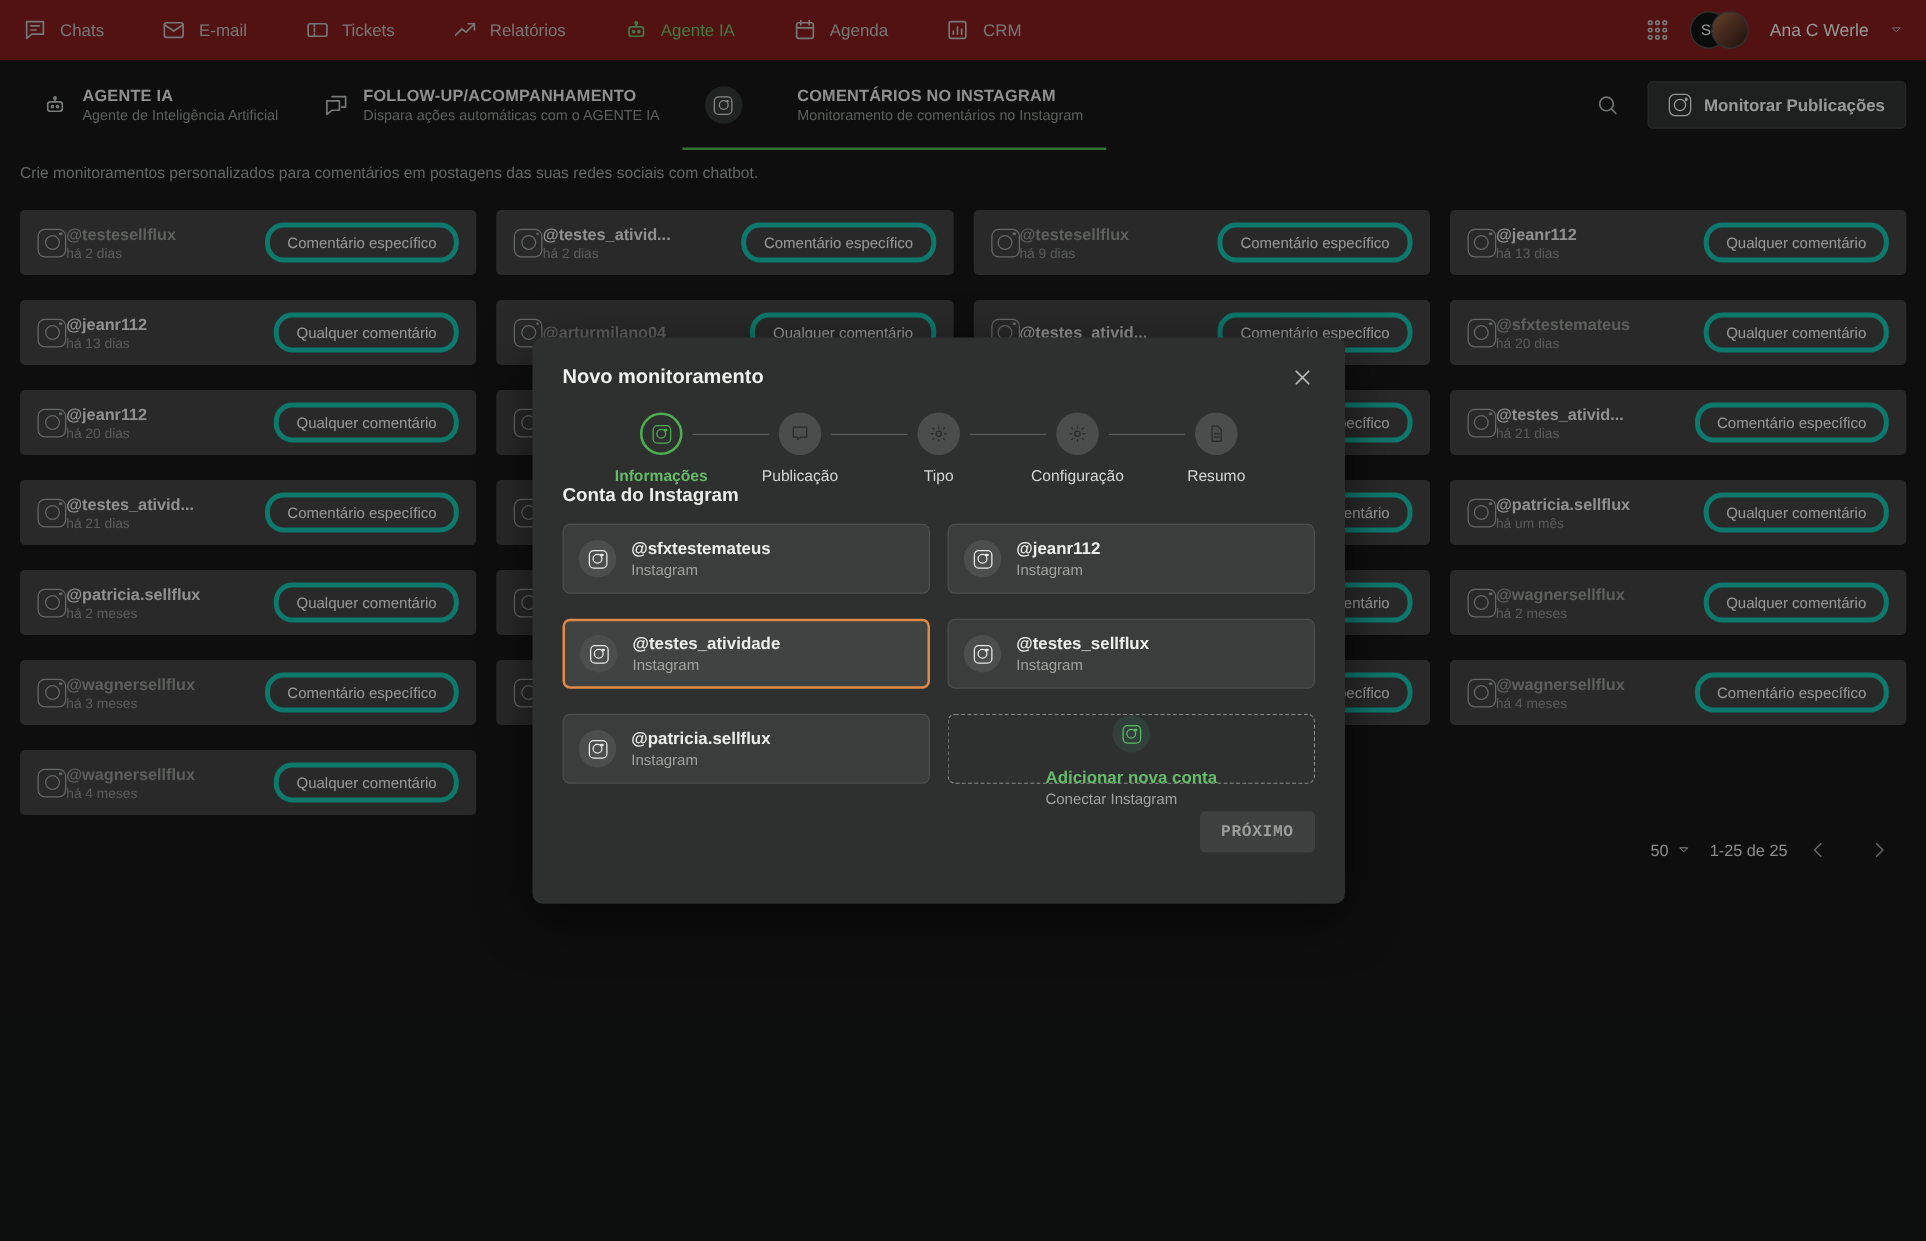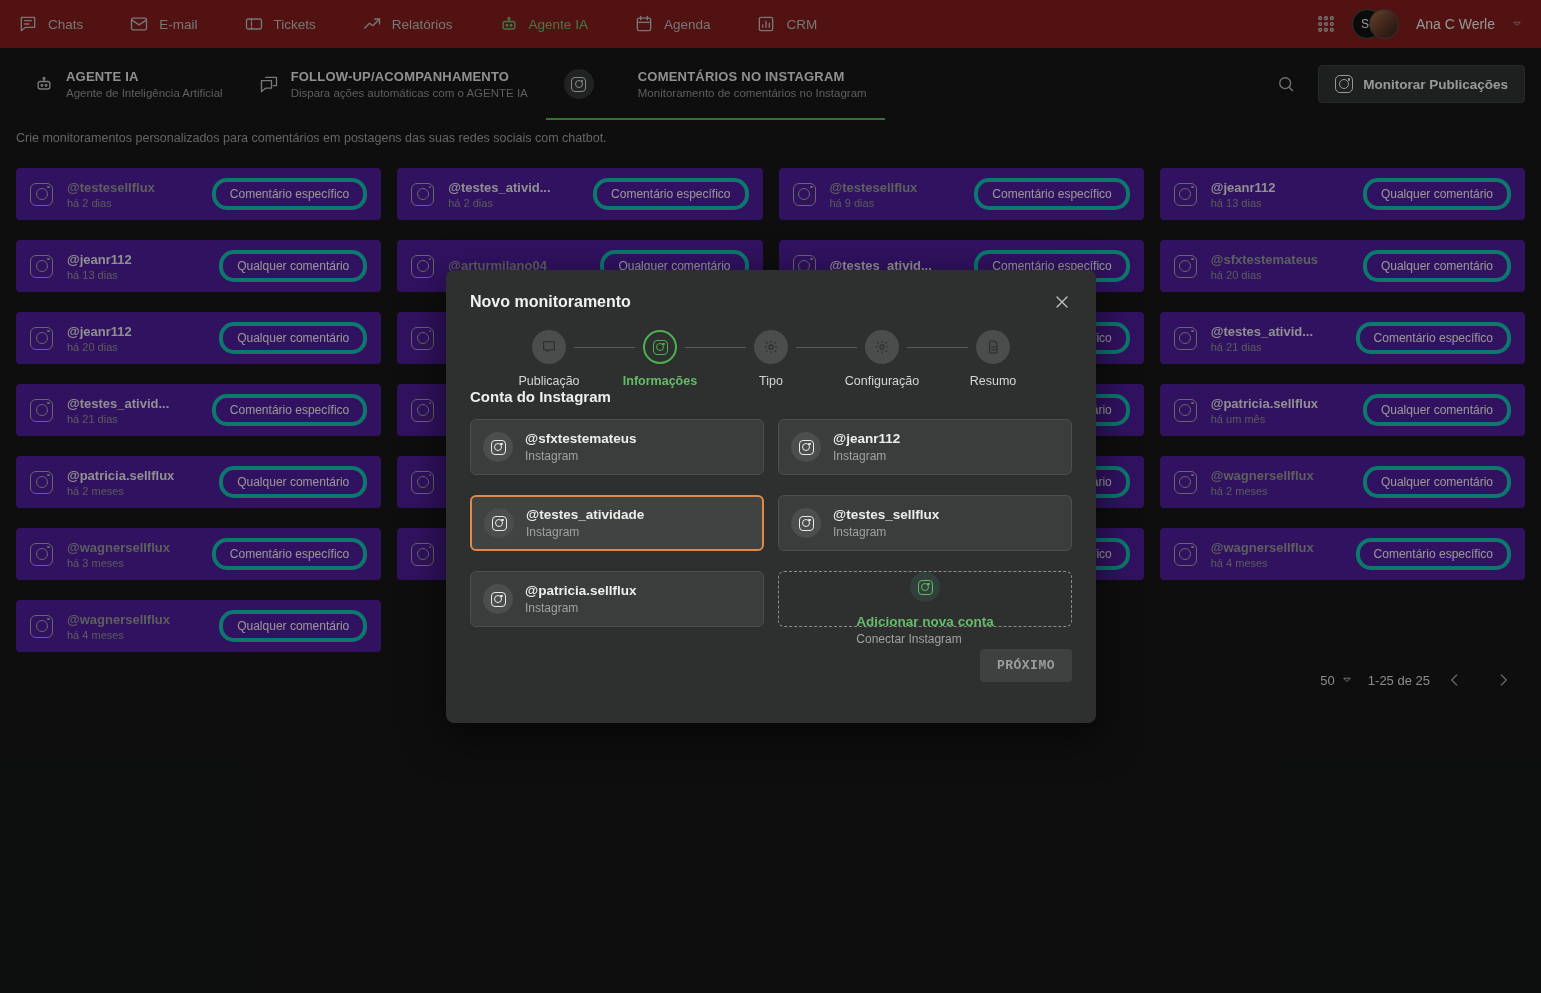--- a/index.html
+++ b/index.html
@@ -42,37 +42,37 @@
   .tab-title { font-size:13px; font-weight:bold; color:#dcdedc; letter-spacing:.2px; }
   .tab-sub { font-size:11.5px; color:#8f928f; margin-top:3px; }
   .tab-ig-circle { width:30px; height:30px; border-radius:50%; background:#333635; display:flex; align-items:center; justify-content:center; color:#cfd1cf; }
   .tabs-right { margin-left:auto; display:flex; align-items:center; gap:22px; }
   .search-btn { color:#aeb1af; cursor:pointer; display:flex; }
   .monitor-pub-btn { display:flex; align-items:center; gap:10px; background:#2e3130; border:1px solid #3e413f; border-radius:4px; padding:9px 16px; color:#e8eae8; font-size:13.5px; font-weight:600; cursor:pointer; }
 
   
   .desc { position:absolute; top:131px; left:16px; font-size:12.5px; color:#9a9d9b; z-index:1; }
   .monitors { position:absolute; top:168px; left:16px; width:1509px; display:grid; grid-template-columns:repeat(4,1fr); column-gap:16px; row-gap:20px; grid-auto-rows:52px; z-index:1; }
-  .monitor-card { background:#4c1d95; border-radius:4px; display:flex; align-items:center; padding:0 14px; gap:14px; cursor:pointer; }
+  .monitor-card { background:#404040; border-radius:4px; display:flex; align-items:center; padding:0 14px; gap:0; cursor:pointer; }
   .monitor-card .ig { color:#9aa09d; }
   .mc-text { display:flex; flex-direction:column; min-width:0; }
   .mc-handle { font-size:13px; font-weight:bold; color:#dcdedc; white-space:nowrap; overflow:hidden; text-overflow:ellipsis; max-width:150px; }
   .mc-time { font-size:11px; color:#8a8d8b; margin-top:2px; }
   .monitor-card.dimmed .mc-handle { color:#8f928f; }
   .pill { margin-left:auto; border:4px solid #14b8a6; border-radius:15px; padding:5px 14px; font-size:12px; color:#e6e8e6; white-space:nowrap; flex:none; }
 
   
   .pagination { position:absolute; top:666px; right:28px; height:28px; display:flex; align-items:center; gap:15px; font-size:13px; color:#d4d6d4; z-index:1; }
   .page-size { display:flex; align-items:center; gap:6px; cursor:pointer; }
   .pag-chevrons { display:flex; align-items:center; gap:28px; color:#9a9d9b; }
   .pag-chevrons span { cursor:pointer; display:flex; }
 
   
   .overlay { position:absolute; inset:0; background:rgba(0,0,0,0.35); z-index:10; }
-  .modal { position:absolute; left:446px; top:270px; width:650px; height:453px; background:#2e302f; border-radius:8px; z-index:20; box-shadow:0 12px 40px rgba(0,0,0,.6); padding:22px 24px; }
+  .modal { position:absolute; left:426px; top:270px; width:650px; height:453px; background:#2e302f; border-radius:8px; z-index:20; box-shadow:0 12px 40px rgba(0,0,0,.6); padding:22px 24px; }
   .modal-header { display:flex; justify-content:space-between; align-items:center; }
   .modal-title { font-size:16px; font-weight:bold; color:#f0f2f0; }
   .close-btn { color:#c0c2c0; cursor:pointer; display:flex; }
 
   .stepper { display:flex; justify-content:center; margin-top:18px; }
   .step { width:111px; display:flex; flex-direction:column; align-items:center; position:relative; cursor:pointer; }
   .step-circle { width:34px; height:34px; border-radius:50%; background:#4a4d4b; display:flex; align-items:center; justify-content:center; color:#2b2d2c; flex:none; }
   .step.active .step-circle { background:transparent; border:2px solid #4caf50; color:#4caf50; }
   .step:not(:last-child)::after { content:''; position:absolute; top:17px; left:calc(50% + 25px); width:calc(100% - 50px); height:1px; background:#595c5a; }
   .step-label { margin-top:10px; font-size:12.5px; color:#d4d6d4; }
@@ -456,33 +456,33 @@
   <div class="modal-header">
     <span class="modal-title">Novo monitoramento</span>
     <span class="close-btn">
       <svg class="icon" viewBox="0 0 24 24">
           <path d="M6 6l12 12M18 6L6 18"></path>
         </svg>
     </span>
   </div>
 
   <div class="stepper">
+    <div class="step active">
+      <span class="step-circle">
+          <span class="ig ig-sm"></span>
+        </span>
+      <span class="step-label">Informações</span>
+    </div>
     <div class="step">
       <span class="step-circle">
         <svg class="icon sm" viewBox="0 0 24 24" stroke-width="2">
             <path d="M4 4h16v12h-7l-4 3v-3H4z"></path>
           </svg>
       </span>
       <span class="step-label">Publicação</span>
-    </div>
-    <div class="step active">
-      <span class="step-circle">
-          <span class="ig ig-sm"></span>
-        </span>
-      <span class="step-label">Informações</span>
     </div>
     <div class="step">
       <span class="step-circle">
         <svg class="icon sm" viewBox="0 0 24 24" stroke-width="2">
             <circle cx="12" cy="12" r="3.2"></circle>
             <path d="M12 5V3M12 21v-2M5 12H3M21 12h-2M6.3 6.3L4.9 4.9M19.1 19.1l-1.4-1.4M17.7 6.3l1.4-1.4M4.9 19.1l1.4-1.4"></path>
           </svg>
       </span>
       <span class="step-label">Tipo</span>
     </div>

